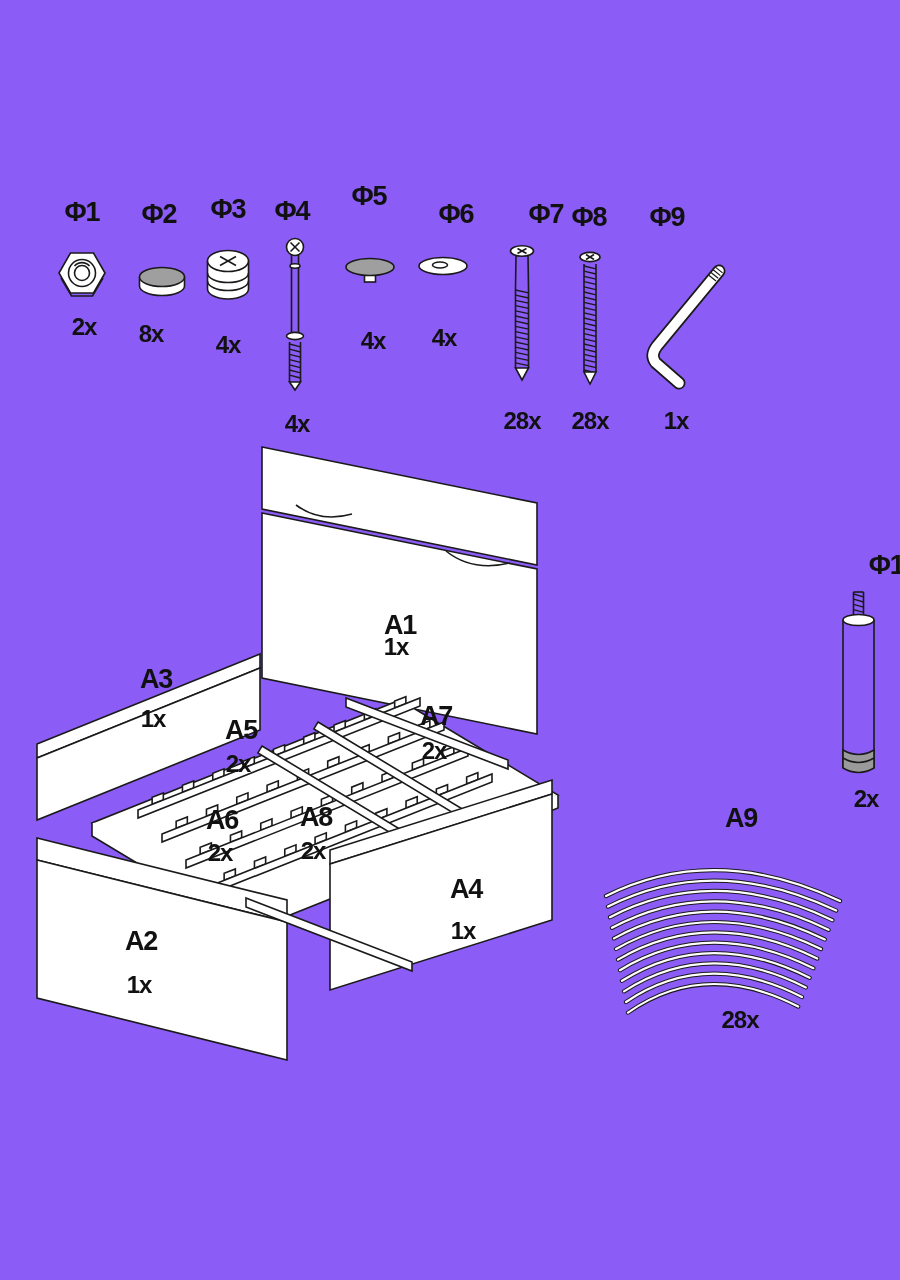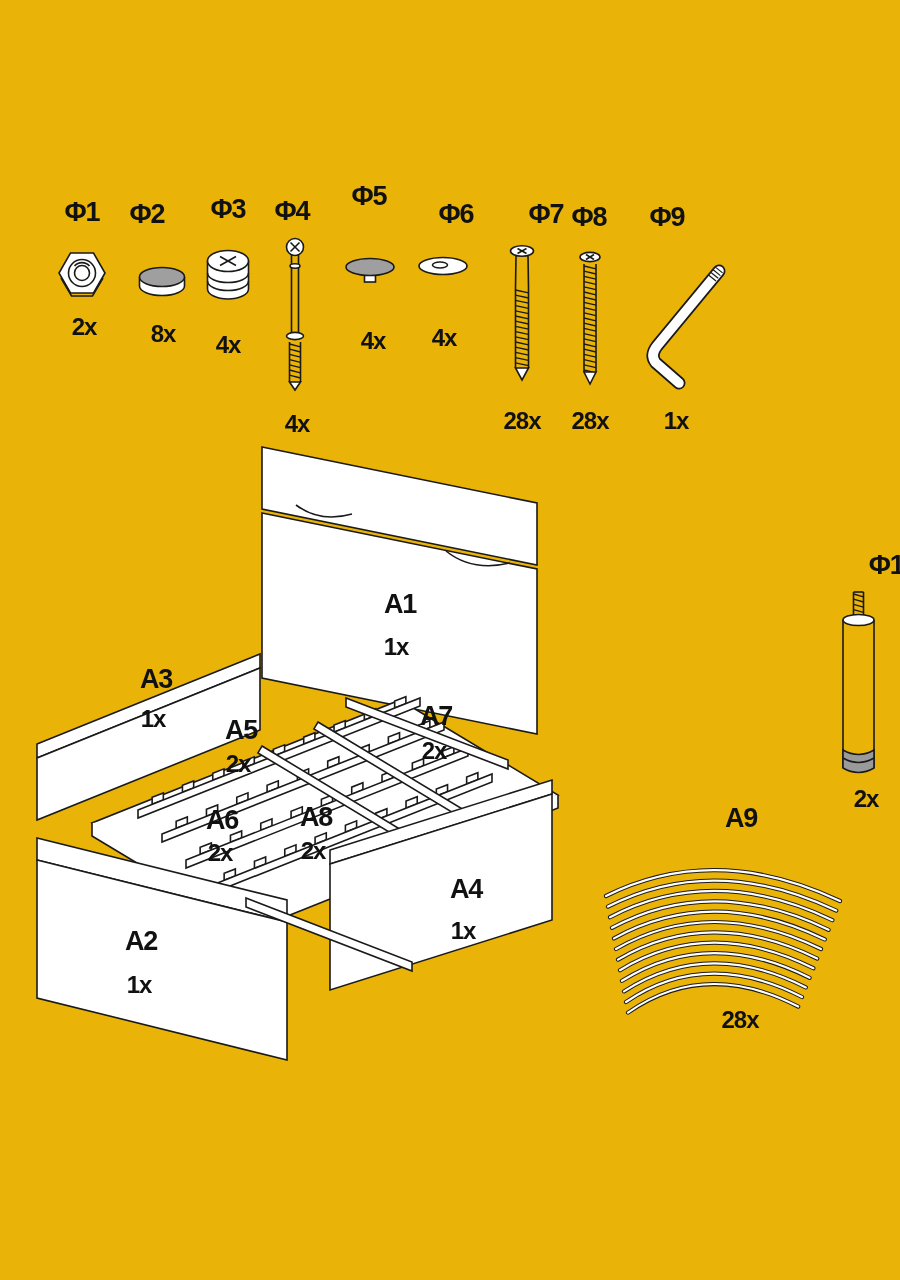--- a/index.html
+++ b/index.html
@@ -1,16 +1,16 @@
 <!DOCTYPE html>
 <html><head>
 <meta charset="utf-8">
 <style>
   html,body{margin:0;padding:0;background:#fff;}
-  .page{position:relative;width:900px;height:1280px;background:#eab308;overflow:hidden;
+  .page{position:relative;width:900px;height:1280px;background:#8b5cf6;overflow:hidden;
         font-family:"Liberation Sans",sans-serif;}
   .page svg{position:absolute;left:0;top:0;}
   .lbl{position:absolute;transform:translate(-50%,-50%);white-space:nowrap;color:#111;}
   .pid{font-size:27px;font-weight:700;letter-spacing:-1.2px;}
   .qty{font-size:24px;font-weight:700;letter-spacing:-1px;}
   .ln{stroke:#1a1a1a;stroke-width:1.6;fill:none;}
   .wfill{stroke:#1a1a1a;stroke-width:1.6;fill:#fff;}
   .gfill{stroke:#1a1a1a;stroke-width:1.6;fill:#9f9f9f;}
   .hln{stroke:#1a1a1a;stroke-width:1.2;}
   .key-outer{stroke:#1a1a1a;stroke-width:13;fill:none;stroke-linecap:round;stroke-linejoin:round;}
@@ -272,40 +272,40 @@
         <path d="M626,1002 Q706,948 802,997" stroke="#1a1a1a" stroke-width="4.2" fill="none" stroke-linecap="round"></path>
         <path d="M626,1002 Q706,948 802,997" stroke="#fff" stroke-width="2.2" fill="none" stroke-linecap="round"></path>
         <path d="M628,1012.6 Q705.1,958.6 798.2,1006.6" stroke="#1a1a1a" stroke-width="4.2" fill="none" stroke-linecap="round"></path>
         <path d="M628,1012.6 Q705.1,958.6 798.2,1006.6" stroke="#fff" stroke-width="2.2" fill="none" stroke-linecap="round"></path>
       </g>
 
 </svg>
 
 <div class="lbl pid" style="left:82px;top:212px">Φ1</div>
 <div class="lbl qty" style="left:84px;top:327px">2x</div>
-<div class="lbl pid" style="left:147px;top:214px">Φ2</div>
-<div class="lbl qty" style="left:163px;top:334px">8x</div>
+<div class="lbl pid" style="left:159px;top:214px">Φ2</div>
+<div class="lbl qty" style="left:151px;top:334px">8x</div>
 <div class="lbl pid" style="left:228px;top:209px">Φ3</div>
 <div class="lbl qty" style="left:228px;top:345px">4x</div>
 <div class="lbl pid" style="left:292px;top:211px">Φ4</div>
 <div class="lbl qty" style="left:297px;top:424px">4x</div>
 <div class="lbl pid" style="left:369px;top:196px">Φ5</div>
 <div class="lbl qty" style="left:373px;top:341px">4x</div>
 <div class="lbl pid" style="left:456px;top:214px">Φ6</div>
 <div class="lbl qty" style="left:444px;top:338px">4x</div>
 <div class="lbl pid" style="left:546px;top:214px">Φ7</div>
 <div class="lbl qty" style="left:522px;top:421px">28x</div>
 <div class="lbl pid" style="left:589px;top:217px">Φ8</div>
 <div class="lbl qty" style="left:590px;top:421px">28x</div>
 <div class="lbl pid" style="left:667px;top:217px">Φ9</div>
 <div class="lbl qty" style="left:676px;top:421px">1x</div>
 <div class="lbl pid" style="left:893px;top:565px">Φ10</div>
 <div class="lbl qty" style="left:866px;top:799px">2x</div>
 
-<div class="lbl pid" style="left:400px;top:604px">A1</div>
+<div class="lbl pid" style="left:400px;top:625px">A1</div>
 <div class="lbl qty" style="left:396px;top:647px">1x</div>
 <div class="lbl pid" style="left:141px;top:941px">A2</div>
 <div class="lbl qty" style="left:139px;top:985px">1x</div>
 <div class="lbl pid" style="left:156px;top:679px">A3</div>
 <div class="lbl qty" style="left:153px;top:719px">1x</div>
 <div class="lbl pid" style="left:466px;top:889px">A4</div>
 <div class="lbl qty" style="left:463px;top:931px">1x</div>
 <div class="lbl pid" style="left:241px;top:730px">A5</div>
 <div class="lbl qty" style="left:238px;top:764px">2x</div>
 <div class="lbl pid" style="left:222px;top:820px">A6</div>

